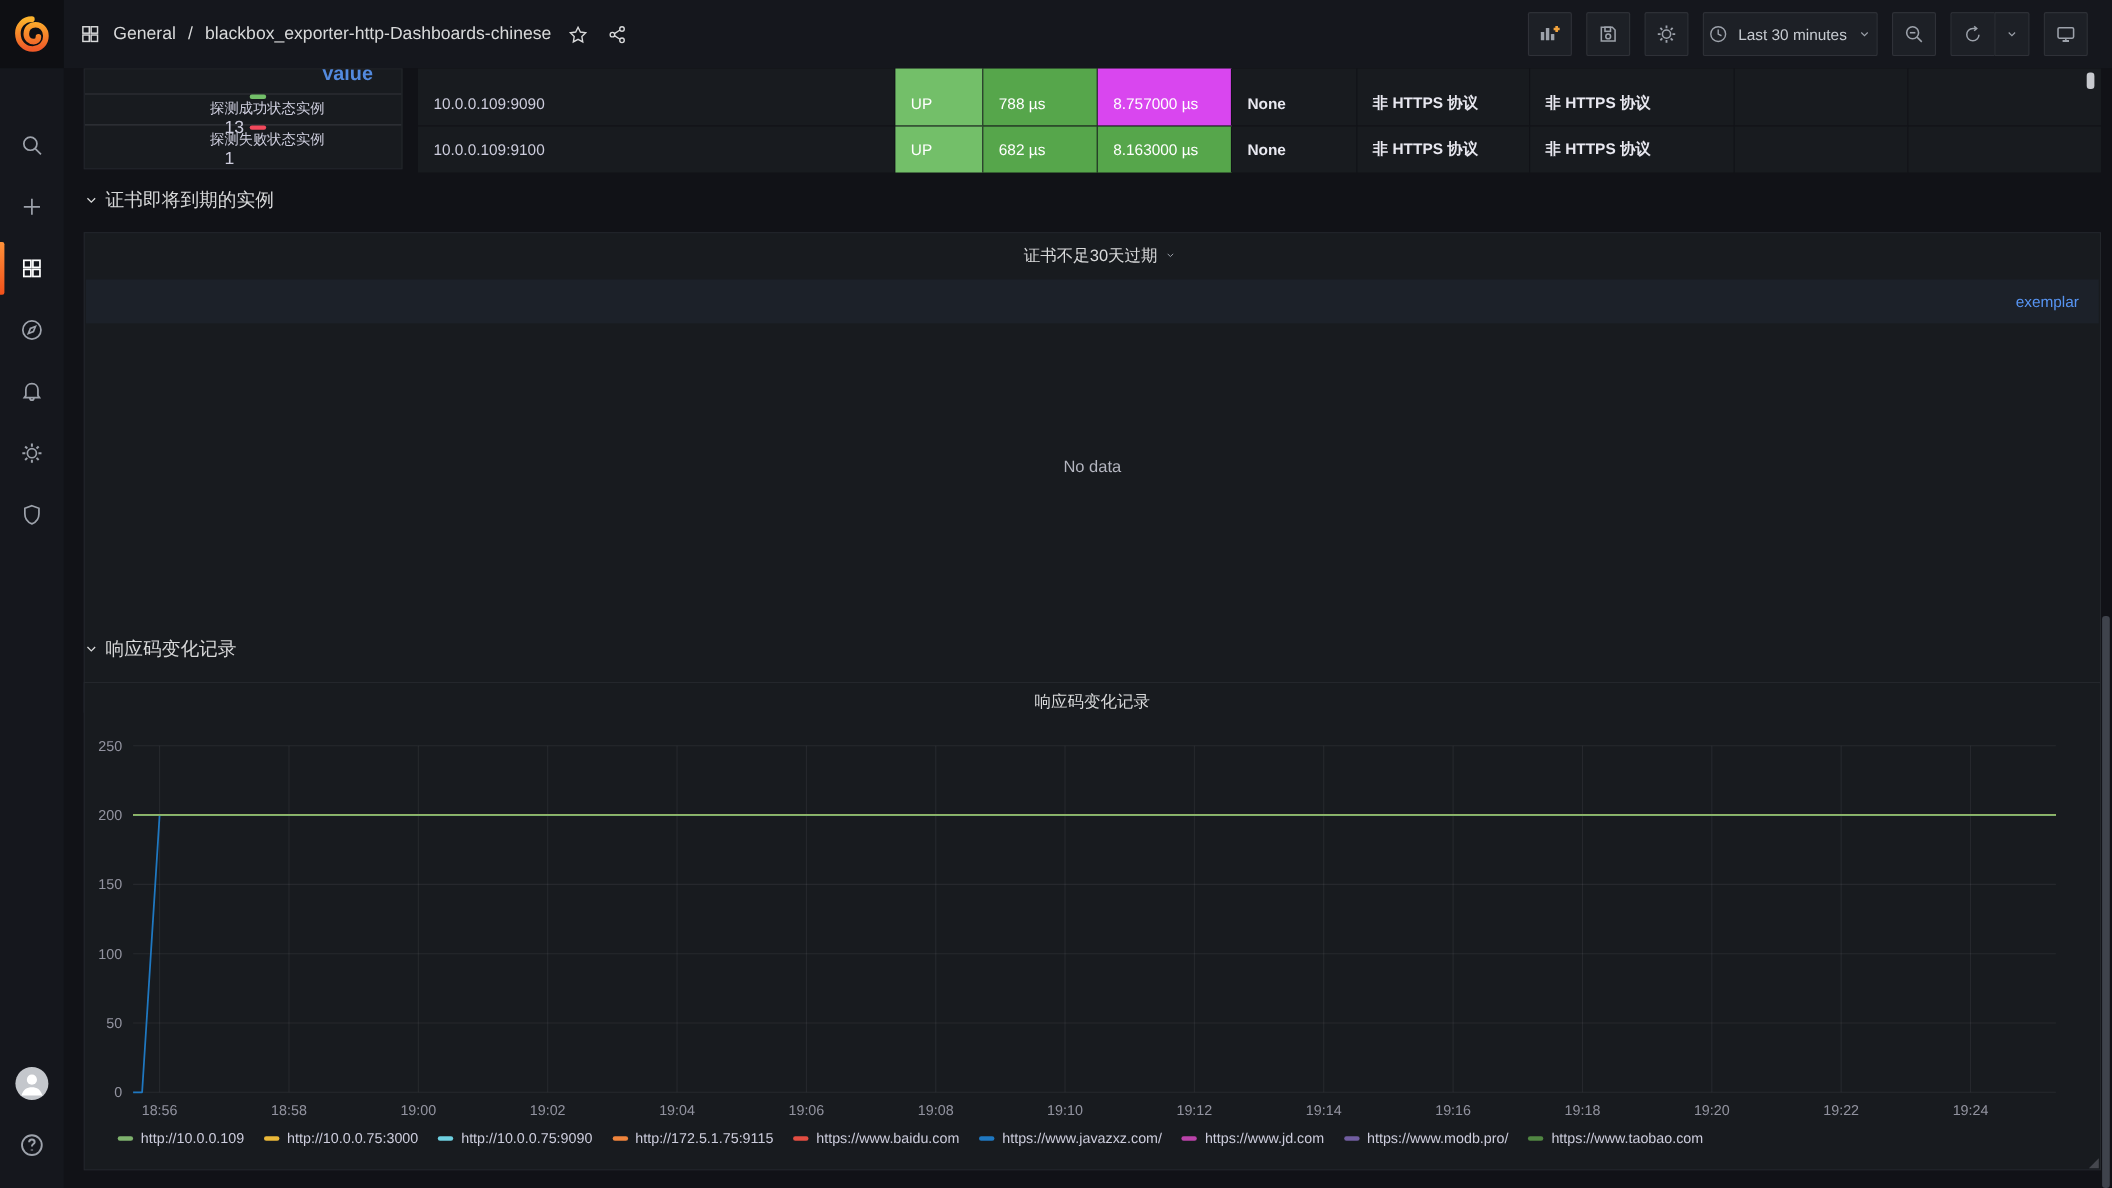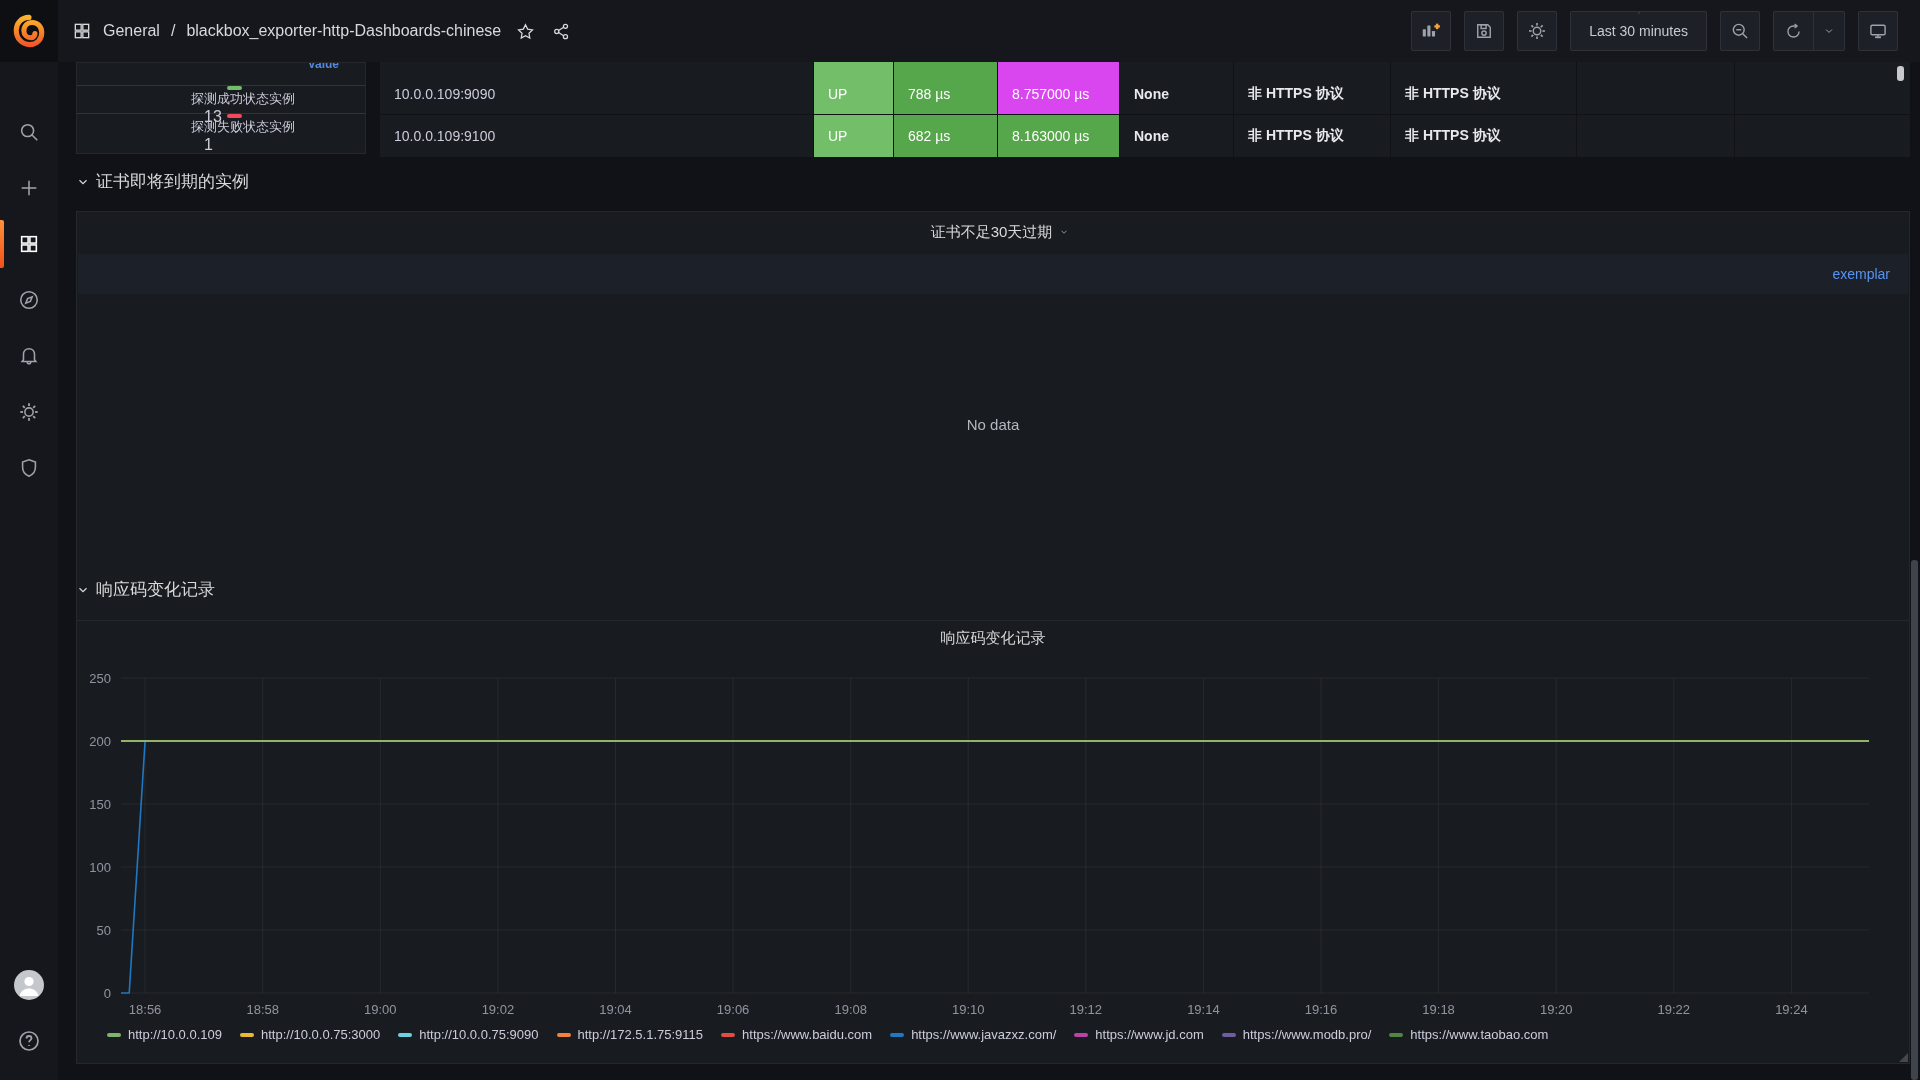--- a/index.html
+++ b/index.html
@@ -25,36 +25,36 @@
   .nav-left { display:flex; align-items:center; gap:11px; }
   .crumb { font-size:16px; color:#D8D9DA; cursor:pointer; white-space:nowrap; }
   .crumb-sep { color:#D8D9DA; font-size:16px; }
   .nav-icon { display:flex; align-items:center; cursor:pointer; }
   .nav-icon svg { stroke:#D8D9DA; fill:none; stroke-width:1.6; }
   .nav-spacer { flex:1; }
   .nav-right { display:flex; align-items:center; gap:13px; }
   .btn { height:40px; min-width:40px; background:#1D2026; border:1px solid rgba(204,204,220,0.10);
          border-radius:2px; display:flex; align-items:center; justify-content:center; cursor:pointer; }
   .btn svg { stroke:#9DA2AB; fill:none; stroke-width:1.7; }
-  .btn-time { padding:0 18px; gap:9px; font-size:14px; font-weight:500; color:#C7CBD1;flex-direction:column; }
+  .btn-time { padding:0 4px; gap:9px; font-size:14px; font-weight:500; color:#C7CBD1; }
   .btn-group { display:flex; }
   .btn-group .btn { border-radius:0; }
   .btn-group .btn:first-child { border-radius:2px 0 0 2px; border-right:none; }
   .btn-group .btn:last-child { border-radius:0 2px 2px 0; min-width:32px; }
 
   
   .panel { position:absolute; background:#181B1F; border:1px solid rgba(204,204,220,0.07); }
   .resize-corner { position:absolute; right:1px; bottom:1px; width:0; height:0;
                    border-bottom:9px solid rgba(204,204,220,0.25); border-left:9px solid transparent; cursor:nwse-resize; }
 
   
   .stat-panel { left:76px; top:62px; width:290px; height:92px; overflow:hidden; }
   .stat-header { height:28px; display:flex; align-items:flex-start; justify-content:flex-end;
                  padding-right:26px; margin-top:-6px; }
-  .stat-header span { font-size:12px; font-weight:700; color:#538ADE; cursor:pointer; }
+  .stat-header span { font-size:18px; font-weight:700; color:#538ADE; cursor:pointer; }
   .stat-row { display:flex; align-items:center; height:28px; padding-left:26px;
               border-top:1px solid rgba(204,204,220,0.15); cursor:pointer;flex-direction:column; }
   .swatch { width:15px; height:4px; border-radius:2px; flex:none; }
   .stat-label { font-size:13px; color:#CCCCDC; margin-left:18px; flex:1; }
   .stat-value { font-size:16px; color:#CCCCDC; width:60px; }
 
   
   .table-panel { left:380px; top:62px; width:1530px; height:95px; overflow:hidden; border:none; background:transparent; }
   .trow { display:flex; background:transparent; }
   .trow-1 { height:52px; }

